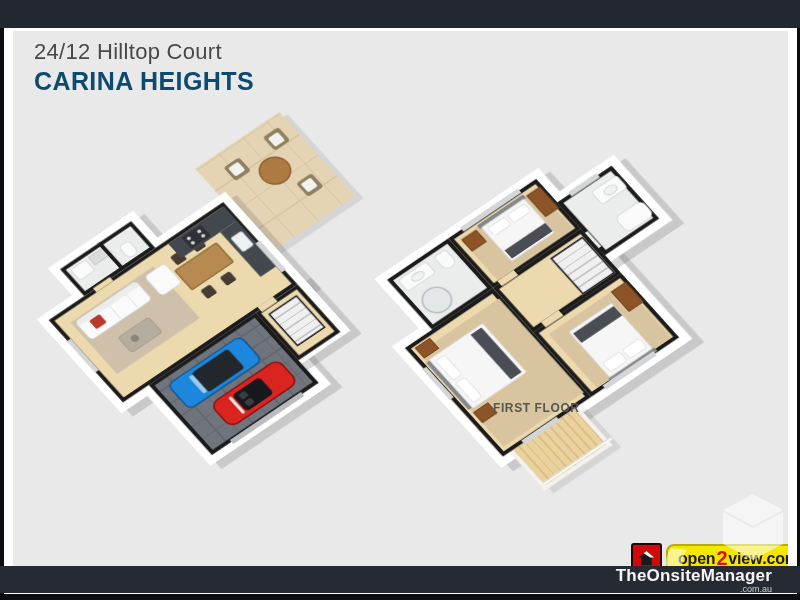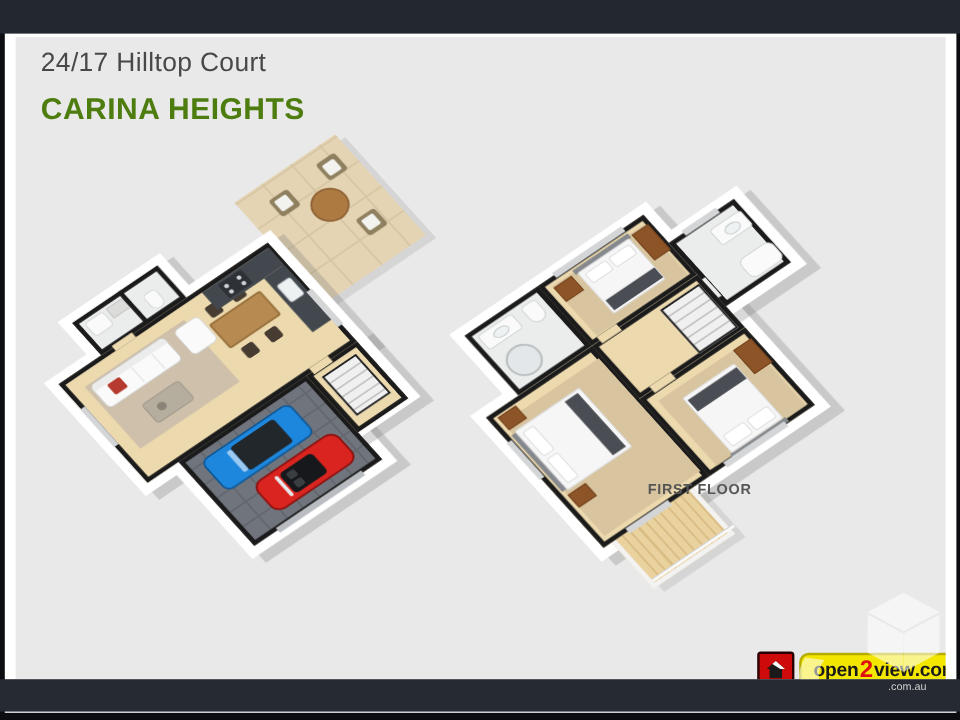--- a/index.html
+++ b/index.html
@@ -3,21 +3,21 @@
 <meta charset="utf-8">
 <style>
   html,body{margin:0;padding:0;}
   body{width:800px;height:600px;background:#0c0d10;position:relative;overflow:hidden;
        font-family:"Liberation Sans","DejaVu Sans",sans-serif;}
   .topbar{position:absolute;left:0;top:0;width:800px;height:28px;background:#232830;}
   .page{position:absolute;left:4px;top:28px;width:793px;height:566px;background:#ffffff;}
   .content{position:absolute;left:9px;top:3px;width:775px;height:535px;background:#e9e9ea;overflow:hidden;}
   .titleblock{position:absolute;left:21px;top:8px;}
   .title-line1{font-size:22px;font-weight:400;color:#484848;letter-spacing:.3px;}
-  .title-line2{font-size:25px;font-weight:700;color:#4d7c0f;letter-spacing:.4px;margin-top:12px;}
+  .title-line2{font-size:25px;font-weight:700;color:#0c4a6e;letter-spacing:.4px;margin-top:2px;}
   .floor-label{position:absolute;font-size:12px;font-weight:700;color:#565656;letter-spacing:.6px;}
 
   
   .iso{position:absolute;transform-origin:50% 50%;}
   .iso-inner{position:absolute;left:0;top:0;width:100%;height:100%;
              transform:rotateX(30deg) rotateZ(-38deg);transform-origin:50% 50%;}
   .blk{position:absolute;box-sizing:border-box;border:5px solid #1b1b1b;}
   .under{position:absolute;background:#ffffff;box-shadow:8px 12px 0 rgba(120,120,120,.28);}
   .f{position:absolute;box-sizing:border-box;}
   .wood{background:#ecd9ae;}
@@ -59,21 +59,21 @@
 </style>
 </head>
 <body>
 
 <div class="topbar"></div>
 
 <div class="page">
 <div class="content">
 
   <div class="titleblock">
-    <div class="title-line1">24/17 Hilltop Court</div>
+    <div class="title-line1">24/12 Hilltop Court</div>
     <div class="title-line2">CARINA HEIGHTS</div>
   </div>
 
   <div class="iso" style="left:18px;top:90px;width:420px;height:340px;transform:scale(.82);">
     <div class="iso-inner">
 
       <div class="f patio" style="left:272px;top:0;width:130px;height:150px;box-shadow:6px 9px 0 rgba(120,120,120,.18);">
         <div class="f" style="left:55px;top:42px;width:40px;height:40px;border-radius:50%;background:#ad7a42;border:2px solid #8f6234;"></div>
         <div class="f" style="left:28px;top:20px;width:24px;height:24px;background:#8f8160;border-radius:4px;">
               <div class="f" style="left:4px;top:4px;width:15px;height:15px;background:#f2f2ee;border-radius:2px;"></div>
@@ -222,21 +222,21 @@
           <div class="pillow f" style="left:4px;top:56px;width:26px;height:16px;"></div>
           <div class="pillow f" style="left:33px;top:56px;width:26px;height:16px;"></div>
         </div>
         <div class="f brown" style="left:100px;top:8px;width:22px;height:34px;"></div>
       </div>
       <div class="win" style="left:150px;top:266px;width:75px;height:7px;"></div>
       <div class="gap wood" style="left:146px;top:155px;width:26px;height:9px;"></div>
     </div>
   </div>
 
-  <div class="floor-label" style="left:480px;top:370px;width:180px;text-align:center;">FIRST FLOOR</div>
+  <div class="floor-label" style="left:480px;top:370px;width:180px;text-align:left;">FIRST FLOOR</div>
 
   <div class="o2v">
     <div class="o2v-house">
       <svg width="19" height="19" viewBox="0 0 20 20">
             <path d="M10 2 L18 9 L15.5 9 L15.5 17 L4.5 17 L4.5 9 L2 9 Z" fill="#1a1a1a"></path>
             <path d="M10 2 L18 9 L14 9 L7 4.5 Z" fill="#ffffff"></path>
           </svg>
     </div>
     <div class="o2v-pill">
       <span>open</span>
@@ -253,15 +253,16 @@
       <polygon points="122,26 92,42 92,74 122,58"></polygon>
       <path d="M10,62 A82,44 0 1 0 168,70 L152,70 A66,34 0 1 1 26,64 Z"></path>
     </g>
   </svg>
 
 </div>
 </div>
 
 <div class="footerbar">
   <div class="brandwrap">
+    <div class="brandname">TheOnsiteManager</div>
     <div class="branddomain">.com.au</div>
   </div>
 </div>
 
 </body></html>

